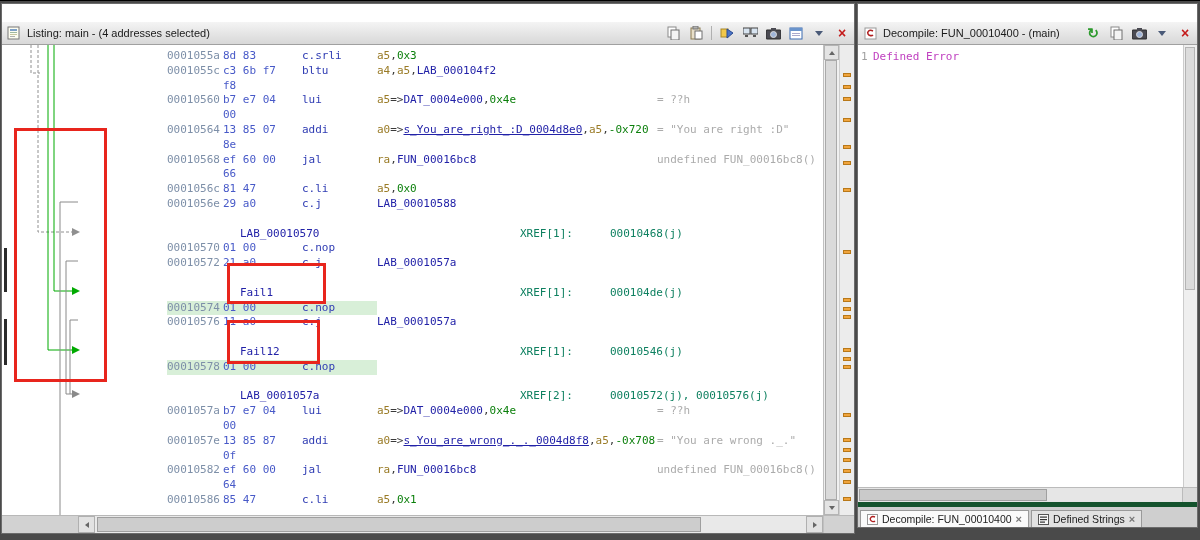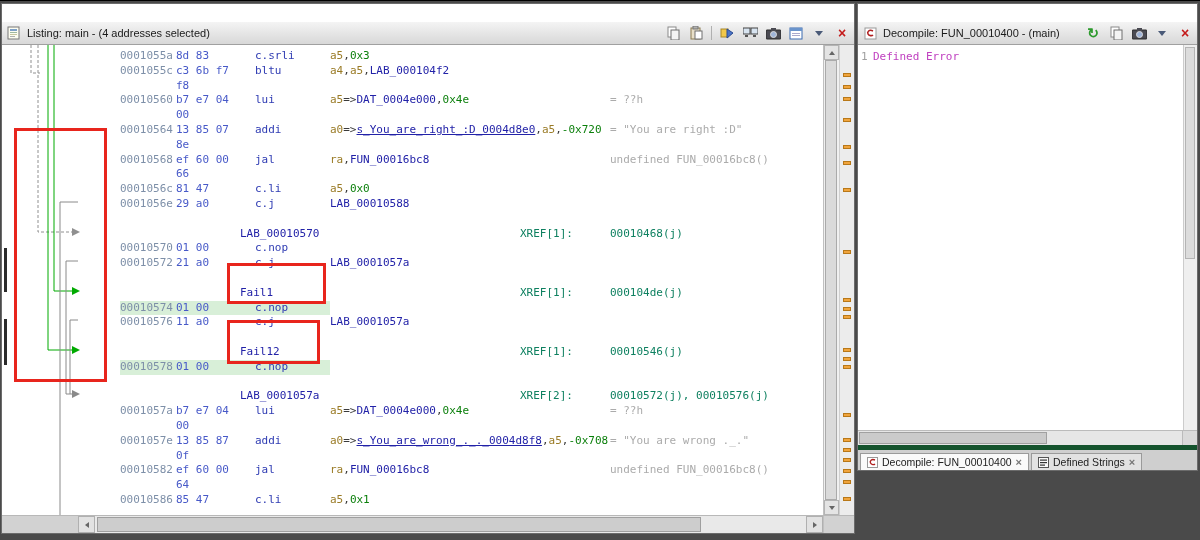--- a/index.html
+++ b/index.html
@@ -30,21 +30,21 @@
   .listing-body{flex:1;display:flex;position:relative;background:#fff;overflow:hidden;}
   .flow-margin{width:112px;flex:none;position:relative;}
   .flow-margin svg{position:absolute;left:0;top:0;}
   .listing-rows{
     flex:1;overflow:hidden;padding:4px 0 0 6px;
     font-family:"DejaVu Sans Mono",monospace;font-size:11px;line-height:14.8px;
     white-space:pre;position:relative;
   }
   .lrow{display:flex;height:14.8px;}
   .lrow span{flex:none;white-space:pre;overflow:visible;}
-  .c-addr{width:56px;color:#7d8fa8;}
+  .c-addr{width:56px;color:#7d8fa8;margin-left:47px;}
   .c-bytes{width:79px;color:#4759c8;}
   .c-mnem{width:75px;color:#2f3cb3;}
   .c-ops{width:280px;}
   .c-com{color:#ababab;}
   .c-ind{width:120px;}
   .c-label{width:280px;color:#2222a8;}
   .c-xref{width:90px;color:#0e8060;}
   .c-targets{color:#0e8060;}
   .tk-reg{color:#9a7b26;}
   .tk-num{color:#0a7f0a;}
@@ -67,21 +67,21 @@
   .hscroll-row{height:17px;flex:none;display:flex;background:#d6d6d6;border-top:1px solid #b8b8b8;}
   .hs-corner-l{width:76px;flex:none;background:#d2d2d2;}
   .hs-corner-r{width:30px;flex:none;background:#d2d2d2;border-left:1px solid #c0c0c0;}
   .hs-btn{width:17px;flex:none;background:#e2e2e2;border:1px solid #b0b0b0;box-sizing:border-box;display:flex;align-items:center;justify-content:center;}
   .tri-left-s{width:0;height:0;border-top:3px solid transparent;border-bottom:3px solid transparent;border-right:4px solid #666;}
   .tri-right-s{width:0;height:0;border-top:3px solid transparent;border-bottom:3px solid transparent;border-left:4px solid #666;}
   .hs-track{flex:1;position:relative;background:#e9e9e9;}
   .hs-thumb{position:absolute;left:2px;top:1px;bottom:1px;width:85%;background:#cdcdcd;border:1px solid #9f9f9f;box-sizing:border-box;}
 
   
-  #decomp-panel{left:857px;top:2px;width:341px;height:468px;}
+  #decomp-panel{left:857px;top:2px;width:341px;height:525px;}
   .decomp-body{flex:1;position:relative;background:#fff;overflow:hidden;
     font-family:"DejaVu Sans Mono",monospace;font-size:11px;line-height:15px;padding:4px 0 0 3px;}
   .dc-linenum{color:#a0a0a0;display:inline-block;width:12px;}
   .dc-error{color:#c040c0;}
   .dc-vscroll{position:absolute;right:0;top:0;bottom:0;width:13px;background:#efefef;border-left:1px solid #ccc;}
   .dc-vthumb{position:absolute;left:1px;top:2px;width:10px;height:55%;background:#dcdcdc;border:1px solid #b4b4b4;box-sizing:border-box;}
   .dc-hscroll{height:14px;flex:none;background:#e6e6e6;border-top:1px solid #bbb;position:relative;display:flex;}
   .dc-htrack{flex:1;position:relative;}
   .dc-hthumb{position:absolute;left:1px;top:1px;bottom:1px;width:58%;background:#cacaca;border:1px solid #a0a0a0;box-sizing:border-box;}
   .dc-hcorner{width:14px;flex:none;background:#dadada;border-left:1px solid #bbb;}

